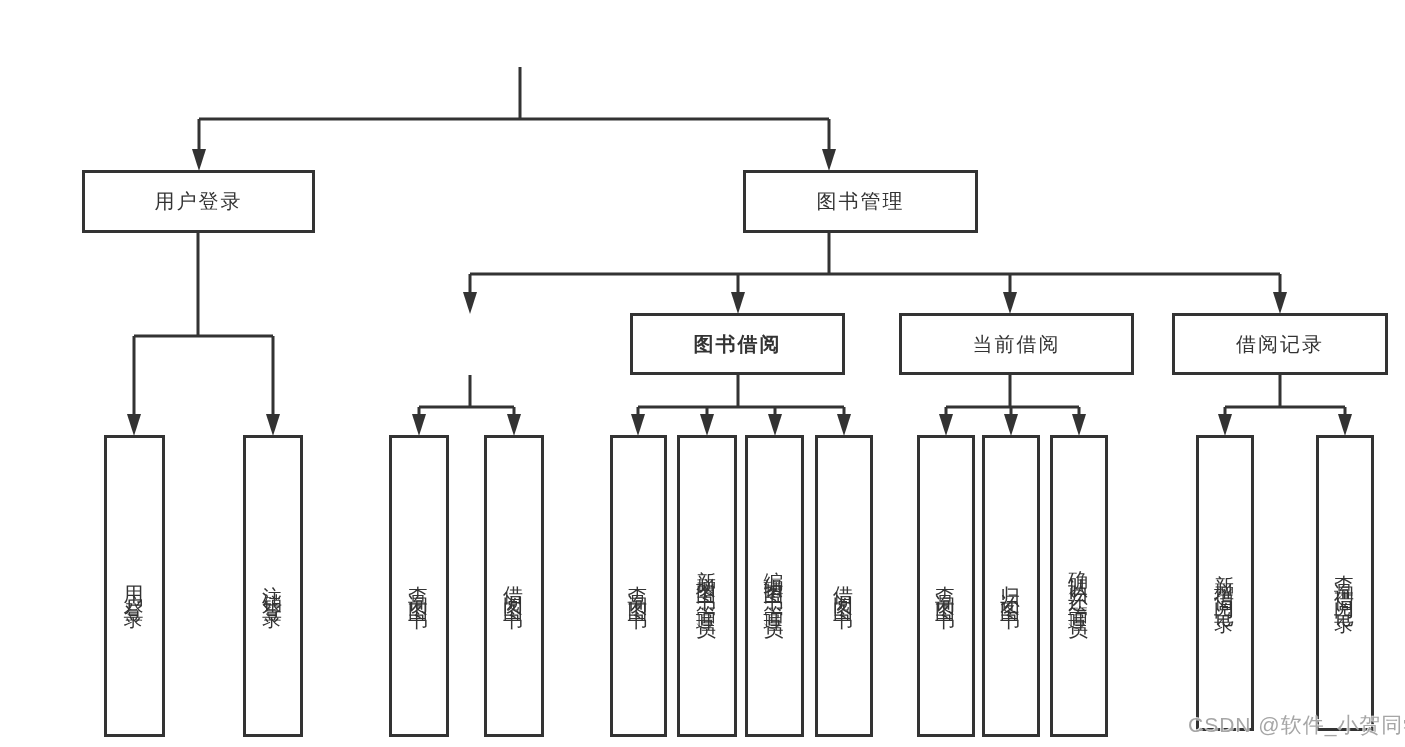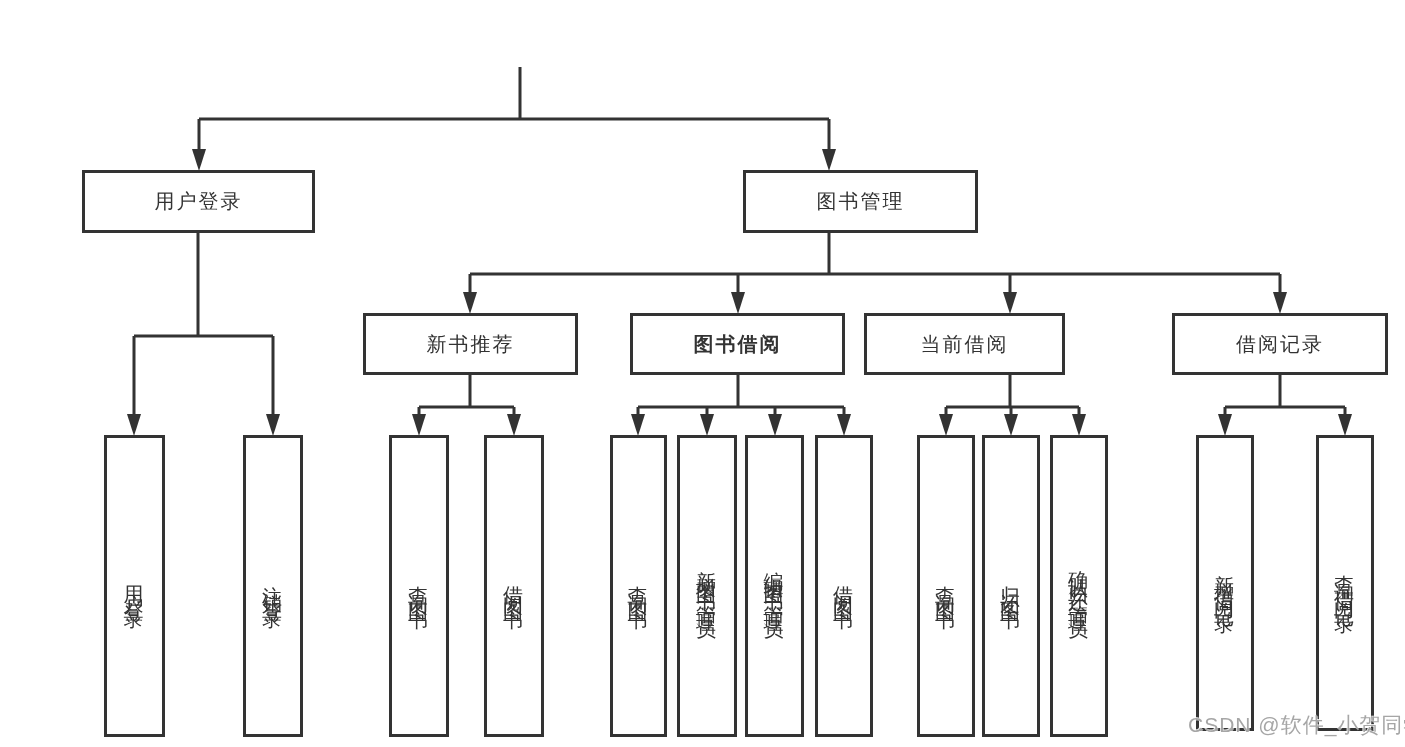--- a/index.html
+++ b/index.html
@@ -104,27 +104,24 @@
   </svg>
 
 
   <div class="node" style="left:82px; top:170px; width:233px; height:63px;">
     <span>用户登录</span>
   </div>
   <div class="node" style="left:712px; top:170px; width:235px; height:63px;margin-left:31px;">
     <span>图书管理</span>
   </div>
 
-  <div class="node" style="left:363px; top:313px; width:215px; height:62px;">
-    <span>新书推荐</span>
-  </div>
   <div class="node" style="left:630px; top:313px; width:215px; height:62px;font-weight:bold;">
     <span>图书借阅</span>
   </div>
-  <div class="node" style="left:864px; top:313px; width:201px; height:62px;">
+  <div class="node" style="left:899px; top:313px; width:235px; height:62px;">
     <span>当前借阅</span>
   </div>
   <div class="node" style="left:1172px; top:313px; width:216px; height:62px;">
     <span>借阅记录</span>
   </div>
 
   <div class="node leaf" style="left:104px; top:435px; width:61px; height:302px;">
     <span>用户登录</span>
   </div>
   <div class="node leaf" style="left:243px; top:435px; width:60px; height:302px;">

